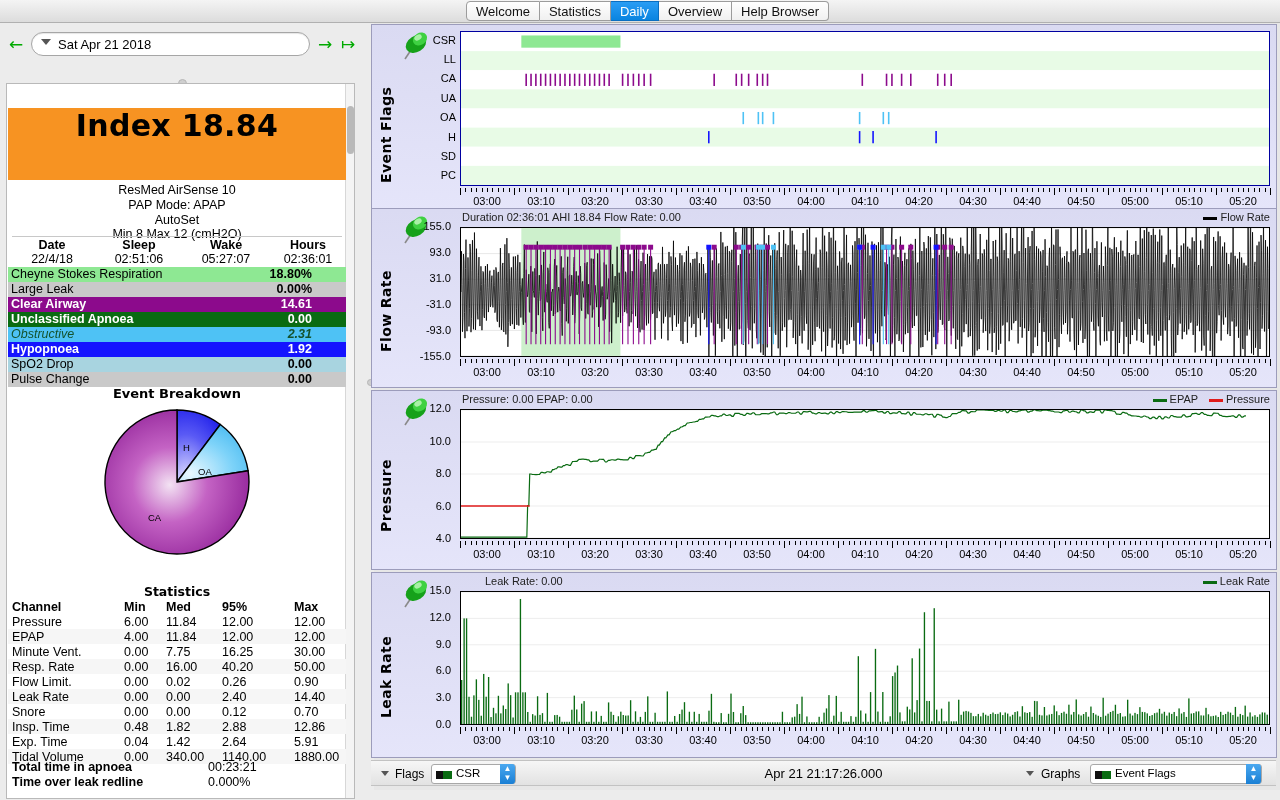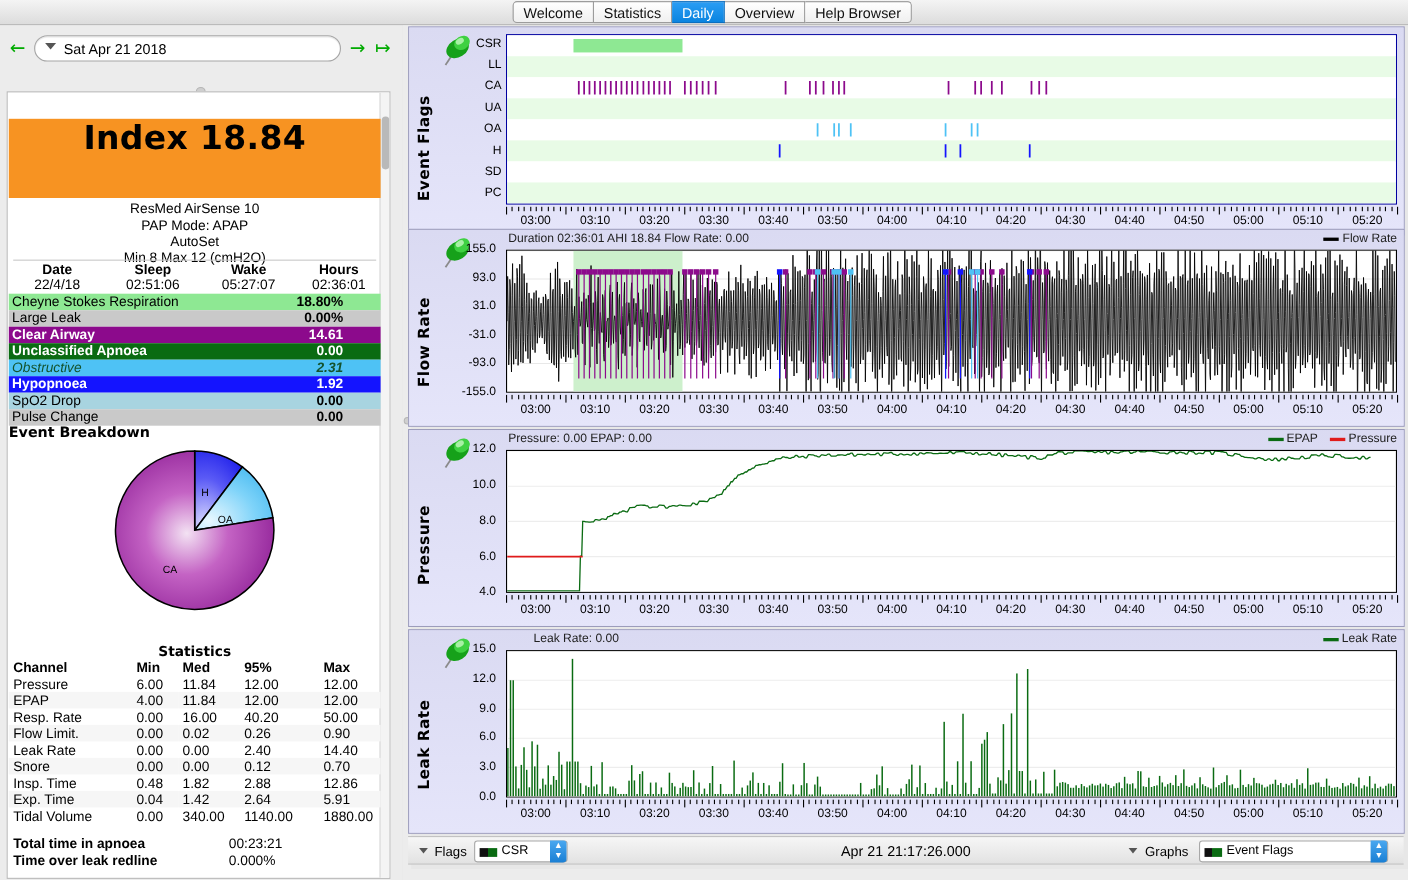--- a/index.html
+++ b/index.html
@@ -92,21 +92,21 @@
   .sumval { position:absolute; left:1px; top:168px; width:338px; display:flex; font-size:12.5px; }
   .sumhdr span, .sumval span { text-align:center; }
   .c1{width:88px;} .c2{width:86px;} .c3{width:88px;} .c4{width:76px;}
 
   .evrows { position:absolute; left:1px; top:183px; width:338px; }
   .evrow { height:15px; line-height:15px; font-size:12.5px; position:relative; }
   .evrow .nm { position:absolute; left:3px; }
   .evrow .vl { position:absolute; left:200px; width:104px; text-align:right; font-weight:bold; }
 
   .piewrap { position:absolute; left:1px; top:300px; width:338px; height:182px; }
-  .pietitle { text-align:left; font-weight:bold; font-size:13px; margin-top:2px; font-family:"DejaVu Sans",sans-serif;}
+  .pietitle { text-align:center; font-weight:bold; font-size:13px; margin-top:2px; font-family:"DejaVu Sans",sans-serif;}
   .pie { position:absolute; left:93px; top:22px; width:152px; height:152px; }
 
   .statblock { position:absolute; left:1px; top:500px; width:338px; }
   .stattitle { text-align:center; font-weight:bold; font-size:12.5px; font-family:"DejaVu Sans",sans-serif;}
   table.stats { width:338px; border-collapse:collapse; font-size:12.5px; }
   table.stats th { text-align:left; font-weight:bold; padding:0 0 0 4px; height:15px;}
   table.stats td { height:15px; padding:0 0 0 4px;}
   table.stats tr:nth-child(even) td { background:#f6f6f6; }
   .cchan{width:112px;} .cmin{width:42px;} .cmed{width:56px;} .c95{width:72px;} .cmax{width:56px;}
 
@@ -315,20 +315,27 @@
                 <td class="cmed">11.84</td>
                 <td class="c95">12.00</td>
                 <td class="cmax">12.00</td>
               </tr>
               <tr>
                 <td class="cchan">EPAP</td>
                 <td class="cmin">4.00</td>
                 <td class="cmed">11.84</td>
                 <td class="c95">12.00</td>
                 <td class="cmax">12.00</td>
+              </tr>
+              <tr>
+                <td class="cchan">Minute Vent.</td>
+                <td class="cmin">0.00</td>
+                <td class="cmed">7.75</td>
+                <td class="c95">16.25</td>
+                <td class="cmax">30.00</td>
               </tr>
               <tr>
                 <td class="cchan">Resp. Rate</td>
                 <td class="cmin">0.00</td>
                 <td class="cmed">16.00</td>
                 <td class="c95">40.20</td>
                 <td class="cmax">50.00</td>
               </tr>
               <tr>
                 <td class="cchan">Flow Limit.</td>

